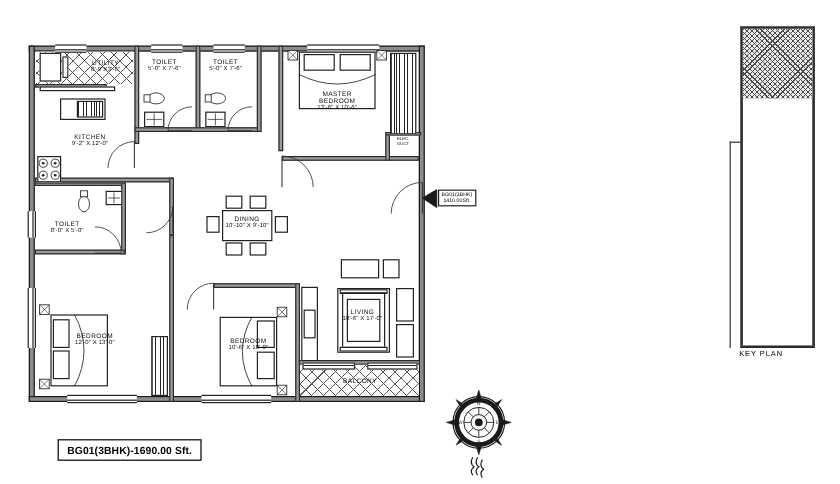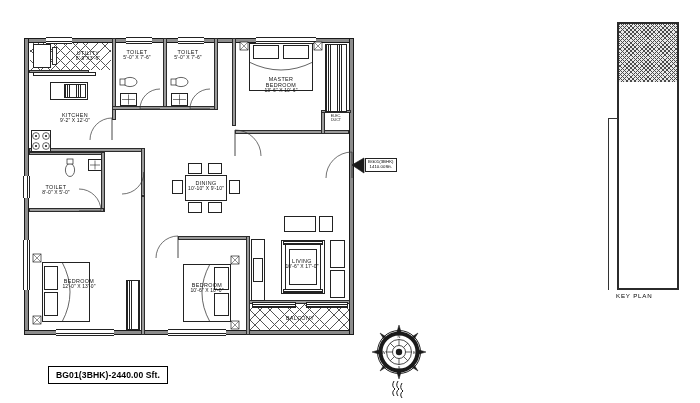--- a/index.html
+++ b/index.html
@@ -318,21 +318,21 @@
   </div>
 
   <svg class="ov">
     <polygon points="352,165 364,158 364,173" fill="#1a1a1a" stroke="#1a1a1a" stroke-width=".7"></polygon>
   </svg>
   <div id="unit-callout">
     <span>BG01(3BHK)</span>
     <span>1410.00Sft.</span>
   </div>
 
-  <div id="title-block">BG01(3BHK)-2440.00 Sft.</div>
+  <div id="title-block">BG01(3BHK)-1690.00 Sft.</div>
 
   <svg class="ov">
     <g transform="translate(399,352)">
       <circle r="21.5" fill="none" stroke="#1a1a1a" stroke-width="1"></circle>
       <circle r="18.5" fill="none" stroke="#1a1a1a" stroke-width="4"></circle>
       <circle r="12.5" fill="none" stroke="#1a1a1a" stroke-width=".8"></circle>
       <circle r="6.5" fill="none" stroke="#1a1a1a" stroke-width=".8"></circle>
       <circle r="3.2" fill="#1a1a1a"></circle>
 
       <g fill="#1a1a1a" stroke="#1a1a1a" stroke-width=".5">

